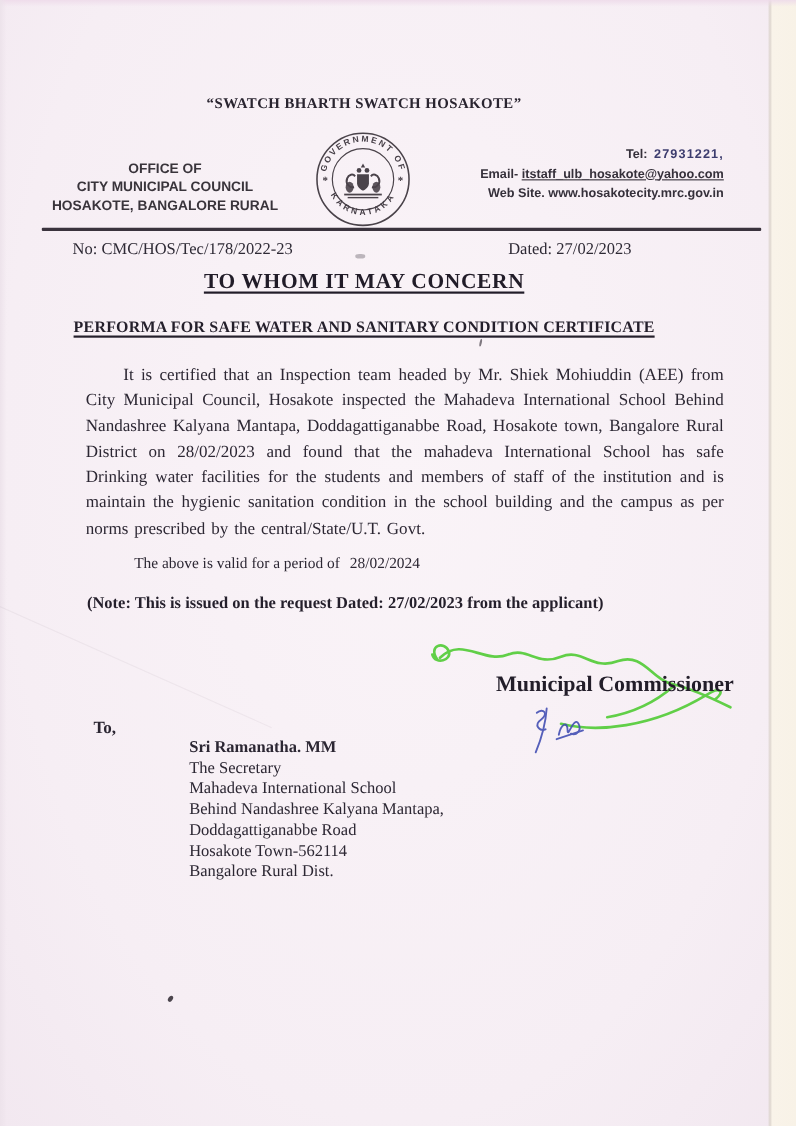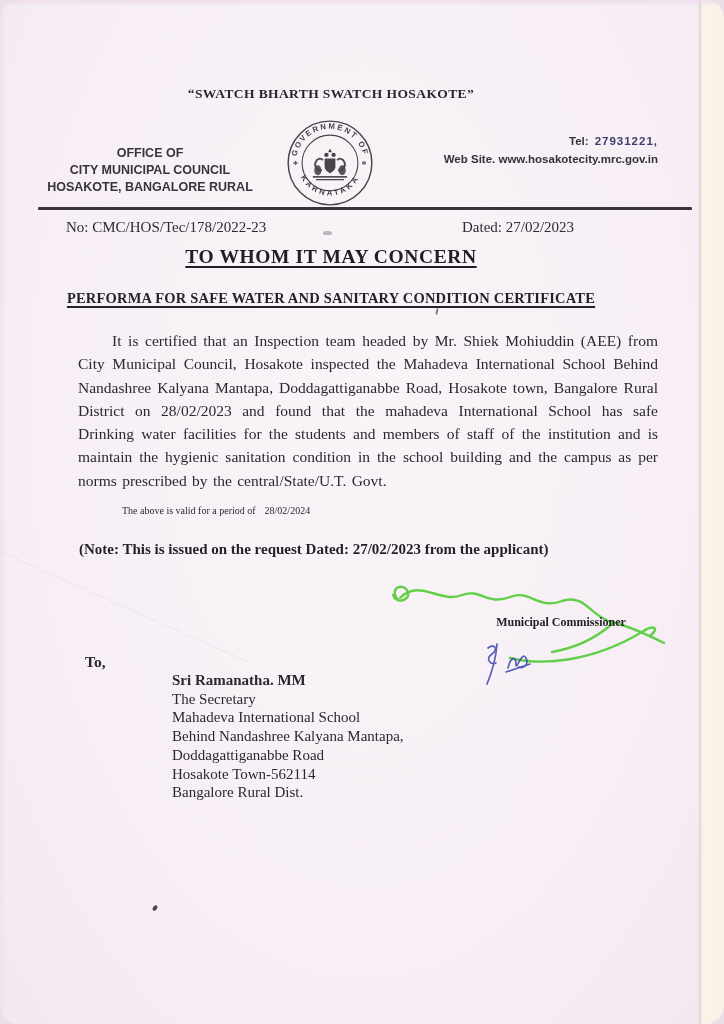--- a/index.html
+++ b/index.html
@@ -10,21 +10,20 @@
     height: 1024px;
     margin: 0 auto;
     overflow: hidden;
     background:
       linear-gradient(90deg, rgba(236,226,234,.9) 0px, rgba(246,238,244,0) 6px),
       linear-gradient(180deg, rgba(238,219,234,.9) 0px, rgba(246,238,244,0) 6px),
       linear-gradient(90deg, rgba(246,238,244,0) 698px, #ddd5ce 700px, #f9f3e9 702px, #f8f2e7 724px),
       radial-gradient(ellipse at 50% 40%, #faf4f8 0%, #f6eef4 70%, #f2e8f0 100%);
     font-family: "Liberation Serif", serif;
     color: #2c2733;
-    border-radius: 18px;
   }
   .abs { position: absolute; }
 
   
   .motto {
     top: 86px; left: 0; width: 662px;
     text-align: center;
     font-size: 13.5px; font-weight: bold; letter-spacing: .4px;
     color: #2a2530;
   }
@@ -68,28 +67,28 @@
     text-decoration: underline; text-underline-offset: 3px; text-decoration-thickness: 1.5px;
   }
 
   
   .body-paragraph {
     top: 329px; left: 78px; width: 580px;
     font-size: 15.5px; line-height: 23.3px;
     text-align: justify; text-indent: 34px;
     color: #2c2733; word-spacing: 1.5px;
   }
-  .validity-line { top: 505px; left: 122px; font-size: 10px; color: #2c2733; }
+  .validity-line { top: 505px; left: 122px; font-size: 14px; color: #2c2733; }
   .validity-date { margin-left: 9px; }
   .note-line { top: 541px; left: 79px; font-size: 15px; font-weight: bold; color: #241f2b; }
 
   
   .sig-ink { top: 560px; left: 370px; width: 330px; height: 140px; pointer-events: none; }
-  .sig-block { top: 612px; left: 451px; width: 220px; text-align: center;
-    font-weight: bold; font-size: 12px; line-height: 21px; color: #221d29; }
+  .sig-block { top: 612px; left: 451px; width: 220px; 
+    font-weight: bold; font-size: 20px; line-height: 21px; color: #221d29; }
 
   
   .to-label { top: 653px; left: 85px; font-size: 15.5px; font-weight: bold; color: #2a2531; }
   .recipient-block { top: 671px; left: 125px; font-size: 15px; line-height: 18.7px; color: #2c2733; margin-left: 47px; }
   .recipient-block .r-name { font-weight: bold; }
 
   
   .speck { background: #4b454d; border-radius: 50%; }
   .speck1 { top: 905px; left: 153px; width: 4px; height: 6px; transform: rotate(35deg); }
   .speck2 { top: 308px; left: 436px; width: 2px; height: 7px; transform: rotate(12deg); opacity: .7; }
@@ -141,20 +140,24 @@
         <rect x="31" y="64.5" width="38" height="1.8" stroke="none"></rect>
         <rect x="34.5" y="67.8" width="31" height="1.4" stroke="none"></rect>
       </g>
     </svg>
   </div>
 
   <div class="abs contact-block">
     <div>
       <span>Tel:</span><span class="tel-value">27931221,</span>
     </div>
+    <div>
+      <span>Email-</span>
+      <span class="email-value">itstaff_ulb_hosakote@yahoo.com</span>
+    </div>
     <div>Web Site. www.hosakotecity.mrc.gov.in</div>
   </div>
 
   <div class="abs header-rule"></div>
 
   <div class="abs ref-no">No: CMC/HOS/Tec/178/2022-23</div>
   <div class="abs ref-date">Dated: 27/02/2023</div>
 
   <div class="abs doc-title">TO WHOM IT MAY CONCERN</div>
   <div class="abs doc-subject">PERFORMA FOR SAFE WATER AND SANITARY CONDITION CERTIFICATE</div>

